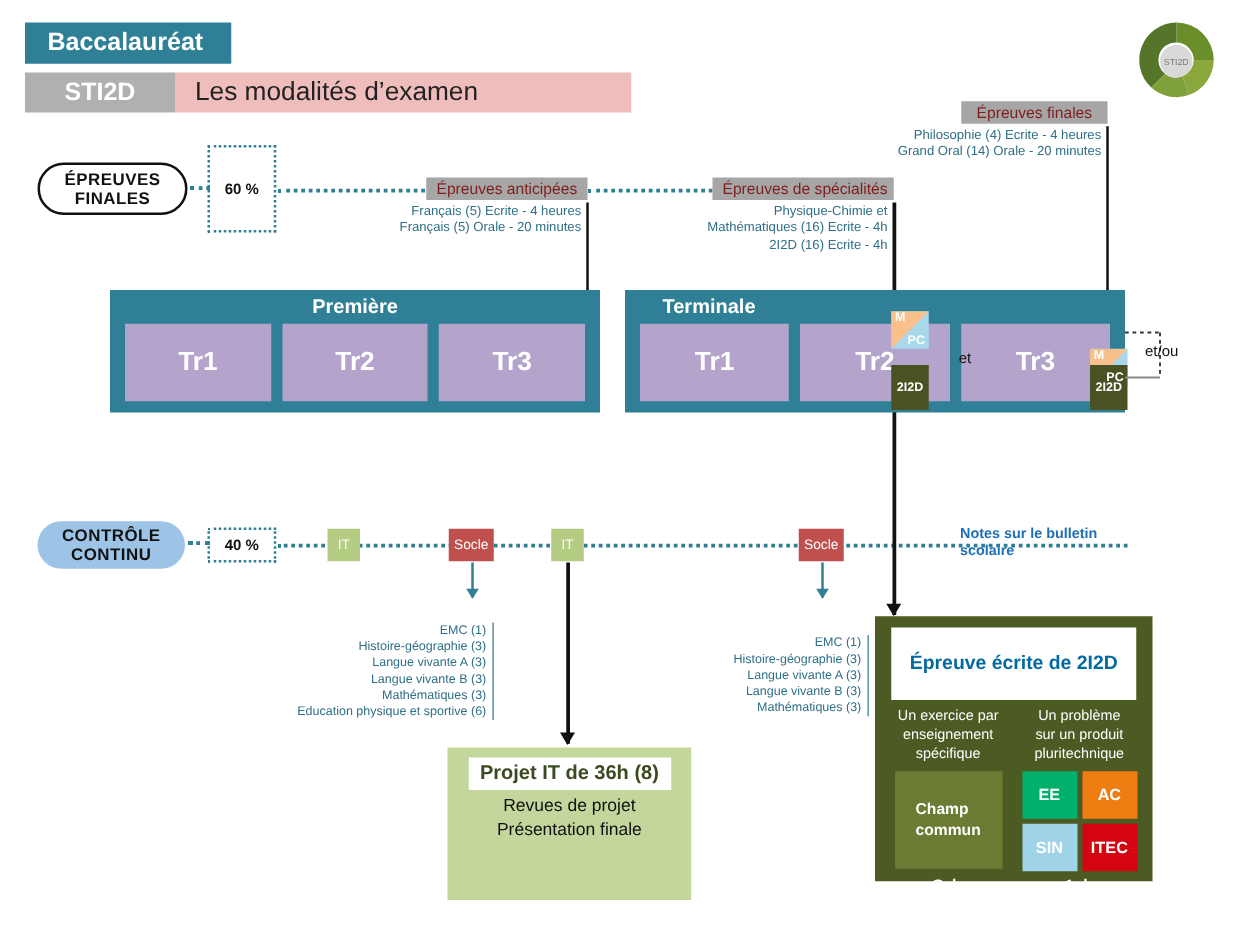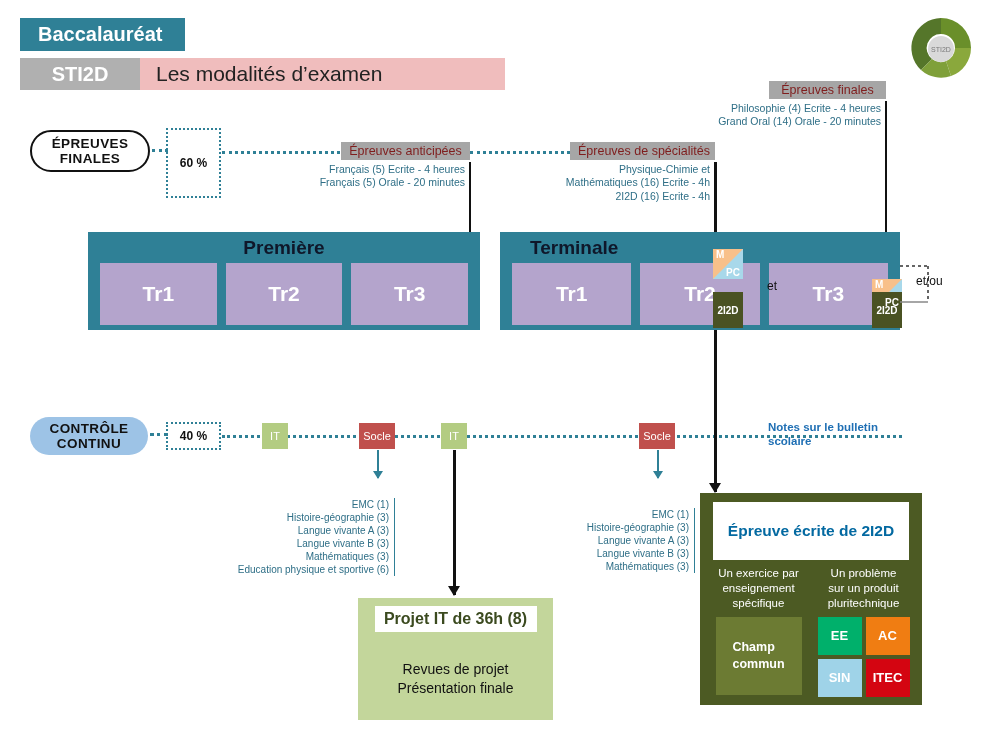--- a/index.html
+++ b/index.html
@@ -26,21 +26,21 @@
         align-items:center;justify-content:center;font-weight:bold;font-size:13.5px;
         letter-spacing:.4px;line-height:1.12;box-sizing:border-box;}
   #ep-finales{left:30px;top:130px;width:120px;height:42px;background:#fff;color:#111;}
   #ctrl-continu{left:30px;top:417px;width:118px;height:38px;background:#9dc3e6;
                 border:none;color:#111;}
 
   
   .pctbox{border:2.5px dotted #2f8096;display:flex;align-items:center;
           justify-content:center;font-weight:bold;font-size:12px;color:#111;
           box-sizing:border-box;}
-  #pct60{left:166px;top:128px;width:55px;height:70px;}
+  #pct60{left:166px;top:116px;width:55px;height:70px;}
   #pct40{left:166px;top:422px;width:55px;height:28px;}
 
   
   .rail{border-top:3px dotted #2f8096;height:0;}
   #rail-a{left:222px;top:151px;width:118px;}
   #rail-b{left:470px;top:151px;width:100px;}
   #rail-c{left:222px;top:435px;width:680px;}
 
   
   .ghead{background:#a6a6a6;color:#7f1d1d;font-size:12.5px;text-align:center;
@@ -57,21 +57,21 @@
 
   
   .vline{background:#111;width:2px;}
   #v-ea{left:469px;top:162px;height:106px;}
   #v-ef{left:885px;top:101px;height:160px;}
 
   
   .yearblock{background:#2f8096;}
   #premiere{left:88px;top:232px;width:392px;height:98px;}
   #terminale{left:500px;top:232px;width:400px;height:98px;}
-  .yeartitle{color:#0f172a;font-weight:bold;font-size:19px;}
+  .yeartitle{color:#ffffff;font-weight:bold;font-size:16px;}
   #premiere .yeartitle{text-align:center;padding-top:5px;}
   #terminale .yeartitle{text-align:left;padding:5px 0 0 14px;margin-left:16px;}
   .trrow{display:flex;gap:9px;padding:0 12px;box-sizing:border-box;}
   .tr{background:#b4a4cc;color:#fff;font-weight:bold;font-size:21px;height:62px;
       display:flex;align-items:center;justify-content:center;flex:1;}
 
   
   .mpc{width:30px;height:30px;background:#a8d8ea;position:relative;overflow:hidden;}
   .mpc:before{content:"";position:absolute;left:0;top:0;width:0;height:0;
               border-left:30px solid #f8c08a;border-bottom:30px solid transparent;}
@@ -104,21 +104,21 @@
   
   .subjlist{color:#2f6f87;font-size:10px;line-height:1.3;text-align:right;
             border-right:1.5px solid #2f8096;padding-right:5px;box-sizing:border-box;}
   #subj1{left:215px;top:498px;width:180px;}
   #subj2{left:555px;top:508px;width:140px;}
 
   
   #projet-box{left:358px;top:598px;width:195px;height:122px;background:#c3d69b;}
   #projet-title{margin:8px auto 0;width:162px;background:#fff;color:#3b4a1f;
                 font-weight:bold;font-size:16px;text-align:center;padding:4px 0;}
-  #projet-sub{margin-top:28px;text-align:center;font-size:14px;color:#111;line-height:1.35;}
+  #projet-sub{margin-top:3px;text-align:center;font-size:14px;color:#111;line-height:1.35;}
 
   #epreuve-box{left:700px;top:493px;width:222px;height:212px;background:#4c5a23;}
   #epreuve-title{margin:9px auto 0;width:196px;background:#fff;color:#0369a1;
                  font-weight:bold;font-size:15.5px;text-align:center;padding:20px 0;}
   .ecols{display:flex;margin-top:6px;padding:0 10px;gap:8px;box-sizing:border-box;}
   .ecol{flex:1;text-align:center;color:#fff;font-size:11.5px;line-height:1.3;}
   #champ{margin:6px auto 0;width:86px;height:78px;background:#6c7b33;color:#fff;
          font-weight:bold;font-size:12.5px;display:flex;flex-direction:column;
          align-items:center;justify-content:center;line-height:1.35;}
   .spgrid{margin:6px auto 0;width:92px;display:grid;grid-template-columns:44px 44px;

